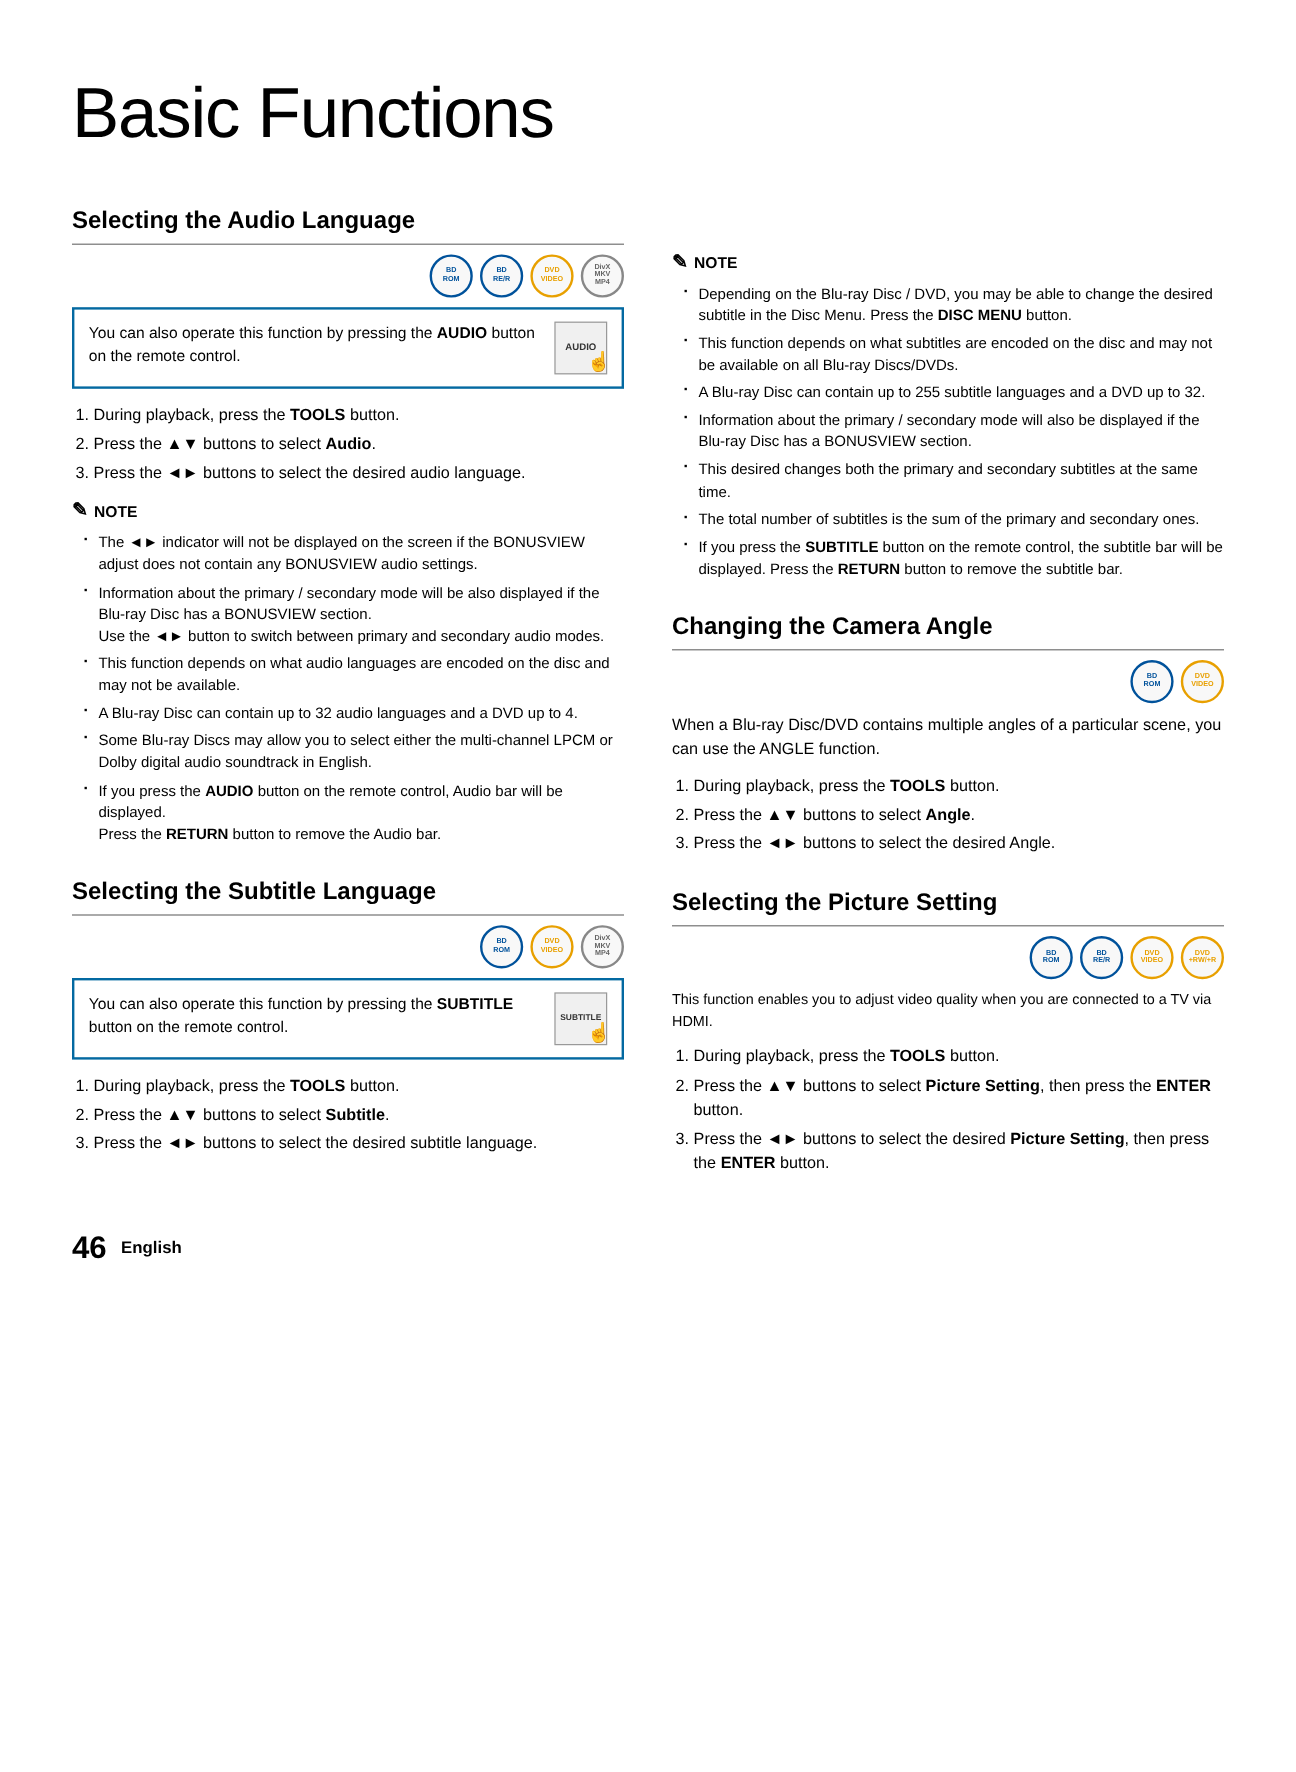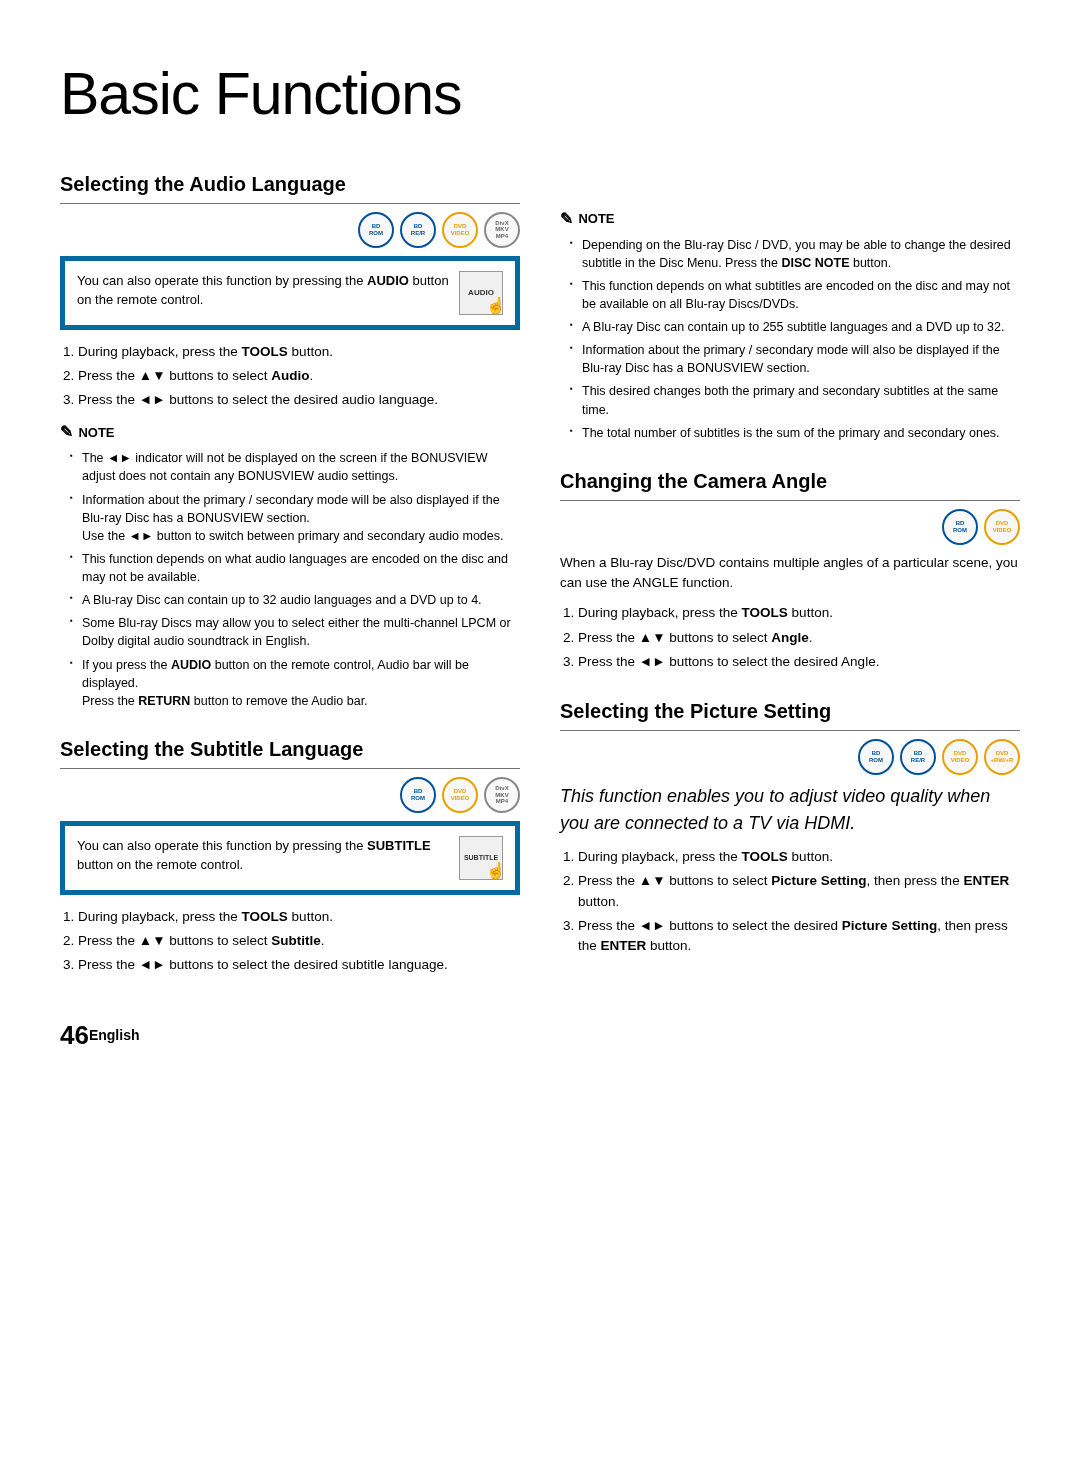--- a/index.html
+++ b/index.html
@@ -58,21 +58,21 @@
       background: #f8f8f8;
       line-height: 1.1;
     }
     .disc-icon.bd-rom { border-color: #00529b; color: #00529b; }
     .disc-icon.bd-re { border-color: #00529b; color: #00529b; }
     .disc-icon.dvd-video { border-color: #e8a000; color: #e8a000; }
     .disc-icon.divx { border-color: #888; color: #666; }
     .disc-icon.dvd-rw { border-color: #e8a000; color: #e8a000; }
 
     .info-box {
-      border: 5px solid #0369a1;
+      border: 2px solid #0369a1;
       padding: 10px 12px;
       display: flex;
       align-items: flex-start;
       gap: 10px;
       margin-bottom: 12px;
       font-size: 13px;
     }
     .remote-btn {
       width: 44px;
       height: 44px;
@@ -133,21 +133,21 @@
       top: 0;
       font-size: 8px;
       line-height: 1.8;
     }
     .page-footer {
       margin-top: 30px;
       font-size: 14px;
       font-weight: bold;
       display: flex;
       align-items: center;
-      gap: 0;
+      gap: 12px;
     }
     .page-num {
       font-size: 26px;
       font-weight: bold;
     }
     b { font-weight: bold; }
   </style>
 </head>
 <body>
 
@@ -217,26 +217,27 @@
   </div>
 
   <div class="col-right">
 
     <div class="note-section" style="margin-top:38px;">
       <div class="note-title">
         <span class="note-icon">✎</span>
         <span>NOTE</span>
       </div>
       <ul class="note-list">
-        <li>Depending on the Blu-ray Disc / DVD, you may be able to change the desired subtitle in the Disc Menu. Press the <b>DISC NOTE</b> button.</li>
+        <li>Depending on the Blu-ray Disc / DVD, you may be able to change the desired subtitle in the Disc Menu. Press the <b>DISC MENU</b> button.</li>
         <li>This function depends on what subtitles are encoded on the disc and may not be available on all Blu-ray Discs/DVDs.</li>
         <li>A Blu-ray Disc can contain up to 255 subtitle languages and a DVD up to 32.</li>
         <li>Information about the primary / secondary mode will also be displayed if the Blu-ray Disc has a BONUSVIEW section.</li>
         <li>This desired changes both the primary and secondary subtitles at the same time.</li>
         <li>The total number of subtitles is the sum of the primary and secondary ones.</li>
+        <li>If you press the <b>SUBTITLE</b> button on the remote control, the subtitle bar will be displayed. Press the <b>RETURN</b> button to remove the subtitle bar.</li>
       </ul>
     </div>
 
     <section style="margin-top:24px;">
       <h2 class="section-title">Changing the Camera Angle</h2>
       <div class="disc-icons">
         <div class="disc-icon bd-rom">BD<br>ROM</div>
         <div class="disc-icon dvd-video">DVD<br>VIDEO</div>
       </div>
       <p style="font-size:13.5px;margin-bottom:10px;">When a Blu-ray Disc/DVD contains multiple angles of a particular scene, you can use the ANGLE function.</p>
@@ -248,21 +249,21 @@
     </section>
 
     <section style="margin-top:24px;">
       <h2 class="section-title">Selecting the Picture Setting</h2>
       <div class="disc-icons">
         <div class="disc-icon bd-rom">BD<br>ROM</div>
         <div class="disc-icon bd-re">BD<br>RE/R</div>
         <div class="disc-icon dvd-video">DVD<br>VIDEO</div>
         <div class="disc-icon dvd-rw">DVD<br>+RW/+R</div>
       </div>
-      <p style="font-size:18px;margin-bottom:10px;font-style:italic;">This function enables you to adjust video quality when you are connected to a TV via HDMI.</p>
+      <p style="font-size:12px;margin-bottom:10px;">This function enables you to adjust video quality when you are connected to a TV via HDMI.</p>
       <ol>
         <li>During playback, press the <b>TOOLS</b> button.</li>
         <li>Press the ▲▼ buttons to select <b>Picture Setting</b>, then press the <b>ENTER</b> button.</li>
         <li>Press the ◄► buttons to select the desired <b>Picture Setting</b>, then press the <b>ENTER</b> button.</li>
       </ol>
     </section>
 
   </div>
 </div>
 

